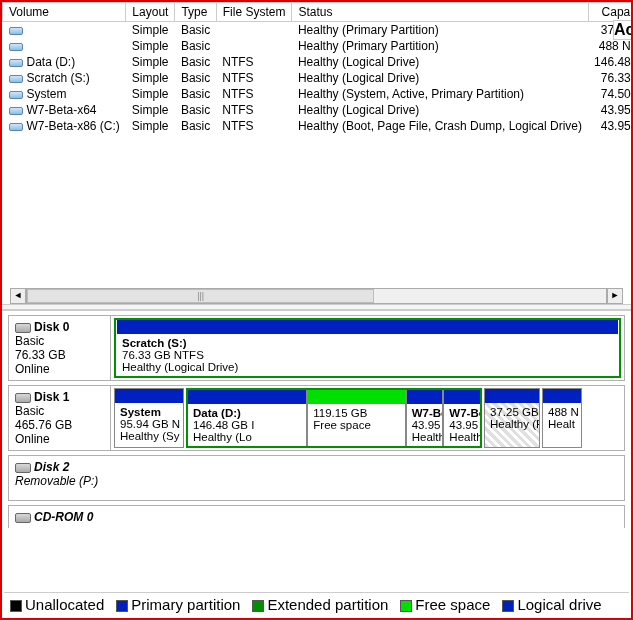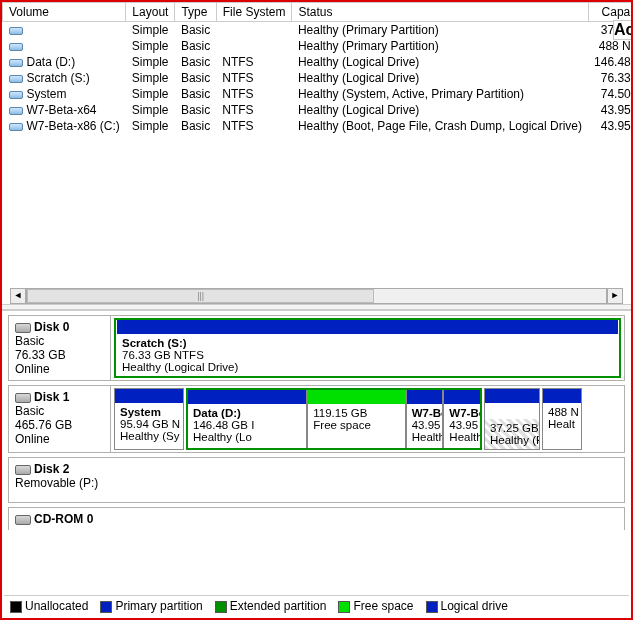--- a/index.html
+++ b/index.html
@@ -137,36 +137,36 @@
   .ext-wrap {
     border: 2px solid #009000;
     display: flex;
     padding: 0;
     margin: 0 1px;
   }
   .bar-blue { background: #0020c0; }
   .bar-green { background: #00e000; }
   .hatch {
     background: repeating-linear-gradient(45deg,#e0e0e0,#e0e0e0 3px,#fff 3px,#fff 6px);
-    margin-top: 16px;
   }
   .disk-info-only {
     border: 1px solid #b0b0b0;
     margin-bottom: 4px;
     padding: 4px 6px;
     background: #fff;
+    font-style: italic;
   }
   .legend {
     position: absolute;
     bottom: 2px; left: 2px; right: 2px;
     border-top: 1px solid #ccc;
     padding: 3px 6px;
     display: flex;
     gap: 12px;
-    font-size: 12px;
+    font-size: 15px;
     background: #fff;
   }
   .swatch {
     display: inline-block;
     width: 12px; height: 12px;
     vertical-align: middle;
     margin-right: 3px;
     border: 1px solid #555;
   }
   .right-tab {

